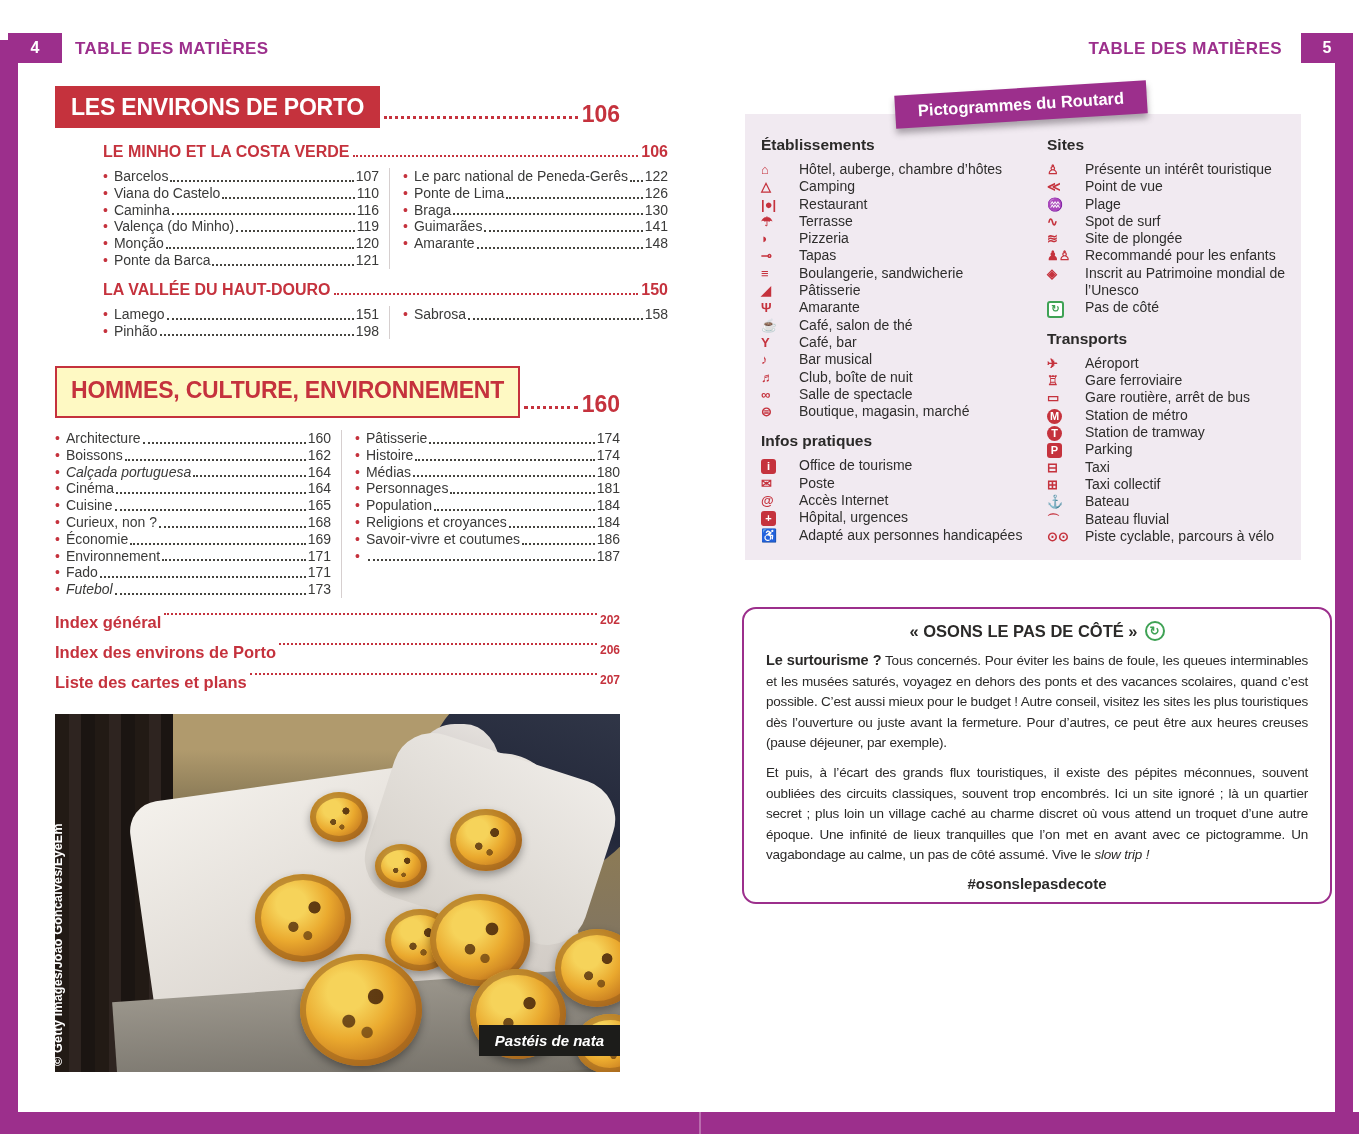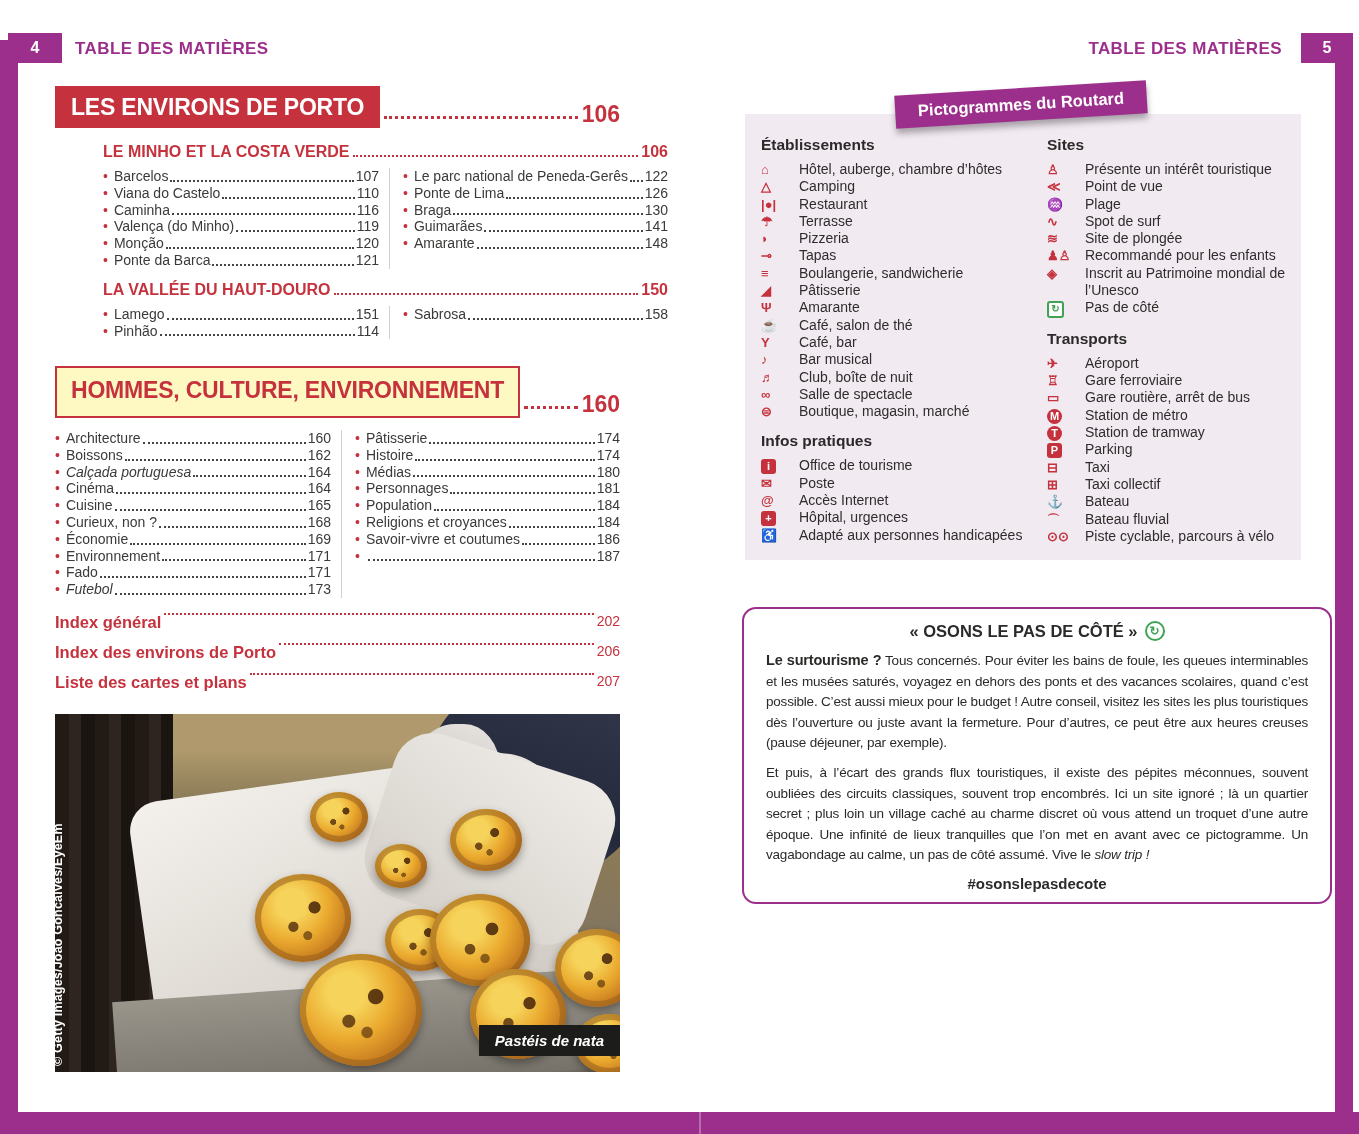--- a/index.html
+++ b/index.html
@@ -44,21 +44,21 @@
 
   .culture-row{position:absolute;left:55px;top:366px;width:565px;display:flex;align-items:flex-end;}
   .culture-box{border:2px solid #c5323d;color:#c5323d;background:#fef9c3;font-weight:bold;font-size:23px;
                letter-spacing:-.2px;padding:9px 14px 12px;white-space:nowrap;}
   #culture-cols{position:absolute;left:55px;top:430px;width:565px;}
 
   #index-list{position:absolute;left:55px;top:613px;width:565px;}
   .idx-row{display:flex;align-items:flex-start;margin-bottom:11px;}
   .idx-lbl{color:#c5323d;font-weight:bold;font-size:16.5px;white-space:nowrap;}
   .idx-leader{flex:1;border-bottom:2px dotted #c5323d;margin:0 3px 4px;}
-  .idx-pg{color:#c5323d;font-weight:normal;font-size:14px;}
+  .idx-pg{color:#c5323d;font-weight:bold;font-size:12px;}
 
   
   .photo{position:absolute;left:55px;top:714px;width:565px;height:358px;overflow:hidden;
          background:linear-gradient(180deg,#9b854f 0%,#8f7c52 30%,#7f7464 70%,#6f6a5e 100%);}
   .ph-wood{position:absolute;left:0;top:0;width:118px;height:100%;
            background:repeating-linear-gradient(90deg,#221a15 0 14px,#2e2420 14px 26px,#1b1512 26px 40px);}
   .ph-shelf{position:absolute;left:118px;top:0;width:447px;height:120px;
             background:linear-gradient(180deg,#b09a6d 0 30%,#8c7c58 70%,#7a6c4e 100%);}
   .ph-bag{position:absolute;right:-30px;top:-30px;width:220px;height:200px;border-radius:40% 20% 55% 45%;
           background:linear-gradient(200deg,#343a4b,#23283a 60%,#40465c);}
@@ -227,21 +227,21 @@
           <div class="toc-row">
             <span class="toc-bullet">•</span>
             <span class="toc-lbl">Lamego</span>
             <span class="toc-leader"></span>
             <span class="toc-pg">151</span>
           </div>
           <div class="toc-row">
             <span class="toc-bullet">•</span>
             <span class="toc-lbl">Pinhão</span>
             <span class="toc-leader"></span>
-            <span class="toc-pg">114</span>
+            <span class="toc-pg">198</span>
           </div>
         </div>
         <div class="col2">
           <div class="toc-row">
             <span class="toc-bullet">•</span>
             <span class="toc-lbl">Sabrosa</span>
             <span class="toc-leader"></span>
             <span class="toc-pg">158</span>
           </div>
         </div>

